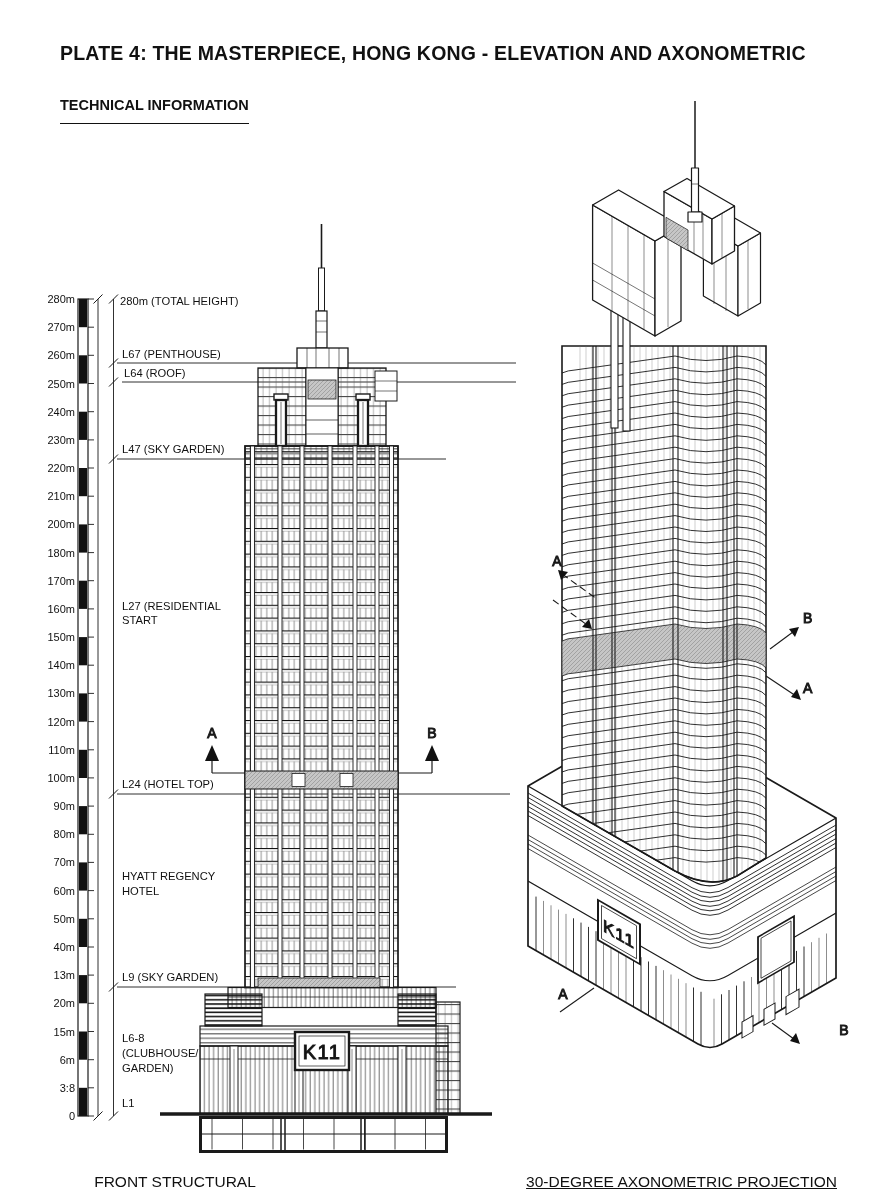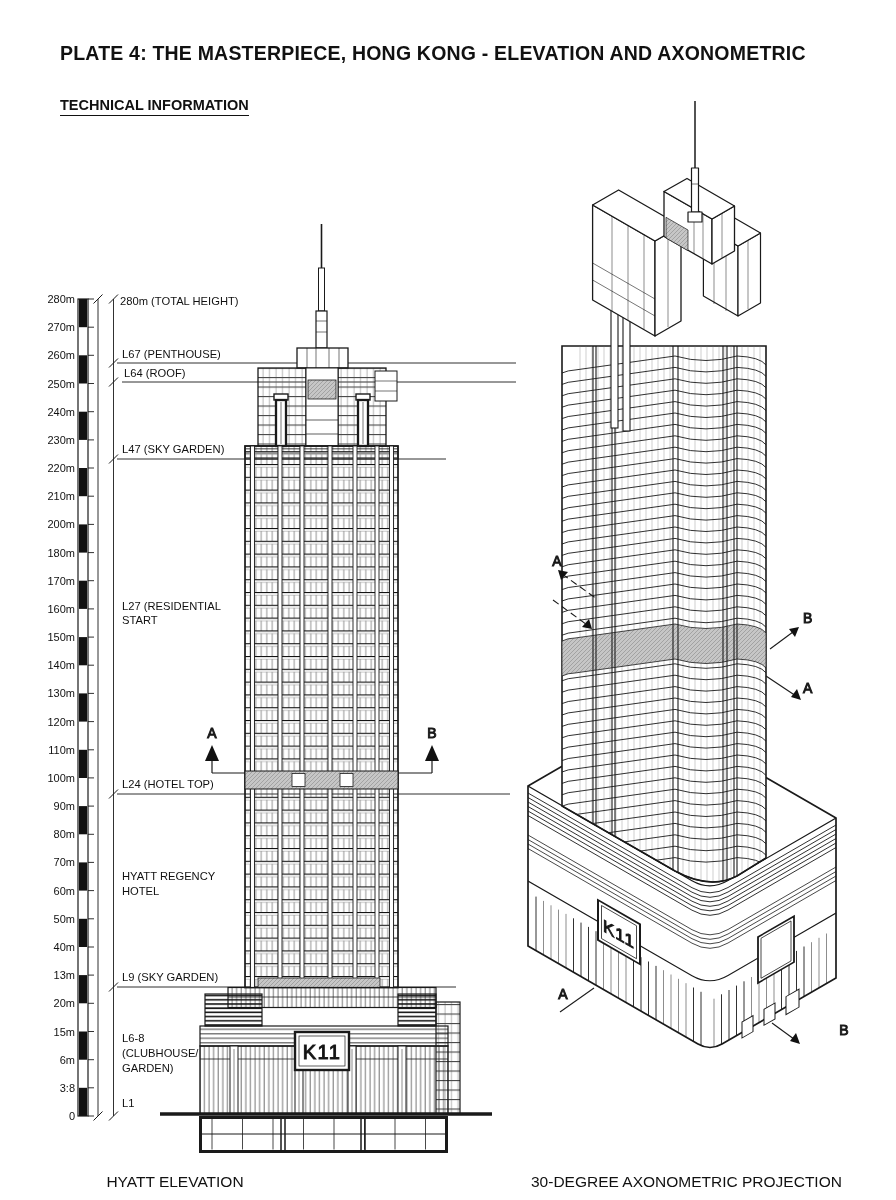--- a/index.html
+++ b/index.html
@@ -1,24 +1,24 @@
 <!DOCTYPE html>
 <html><head>
 <meta charset="utf-8">
 <style>
   html,body{margin:0;padding:0;background:#fff;}
   .page{position:relative;width:884px;height:1200px;background:#fff;overflow:hidden;
         font-family:"Liberation Sans",sans-serif;color:#111;margin-top:16px;}
   .title{position:absolute;left:60px;top:26px;font-size:19.5px;font-weight:bold;letter-spacing:.2px;}
   .tech-head{position:absolute;left:60px;top:81px;font-size:14.5px;font-weight:bold;
-             border-bottom:1.6px solid #111;padding-bottom:2px;}
+             border-bottom:1.6px solid #111;padding-bottom:10px;}
   .tech-lines{position:absolute;left:60px;top:103px;font-size:13.8px;line-height:17.6px;}
   .caption{position:absolute;font-size:15.5px;top:1157px;}
   .caption.left{left:60px;width:230px;text-align:center;}
-  .caption.right{left:531px;width:322px;text-align:left;}
+  .caption.right{left:515px;width:322px;text-align:right;text-decoration:underline;}
   svg{position:absolute;left:0;top:0;}
   svg text{font-family:"Liberation Sans",sans-serif;fill:#111;}
   .tick{font-size:11px;}
   .lvl{font-size:11.2px;}
   .mk{font-size:14px;}
 </style>
 </head>
 <body>
 
 <div class="page">
@@ -519,15 +519,15 @@
         <text class="mk" x="563" y="983" text-anchor="middle">A</text>
         <line x1="560" y1="996" x2="594" y2="972" stroke-width="1.1"></line>
 
         <text class="mk" x="844" y="1019" text-anchor="middle">B</text>
         <line x1="772" y1="1007" x2="798" y2="1026" stroke-width="1.1"></line>
         <path d="M800,1028 L790,1025 L796,1017 Z" fill="#111" stroke="none"></path>
       </g>
     </g>
   </svg>
 
-  <div class="caption left">HYATT ELEVATION</div>
+  <div class="caption left">FRONT STRUCTURAL</div>
   <div class="caption right">30-DEGREE AXONOMETRIC PROJECTION</div>
 </div>
 
 </body></html>

